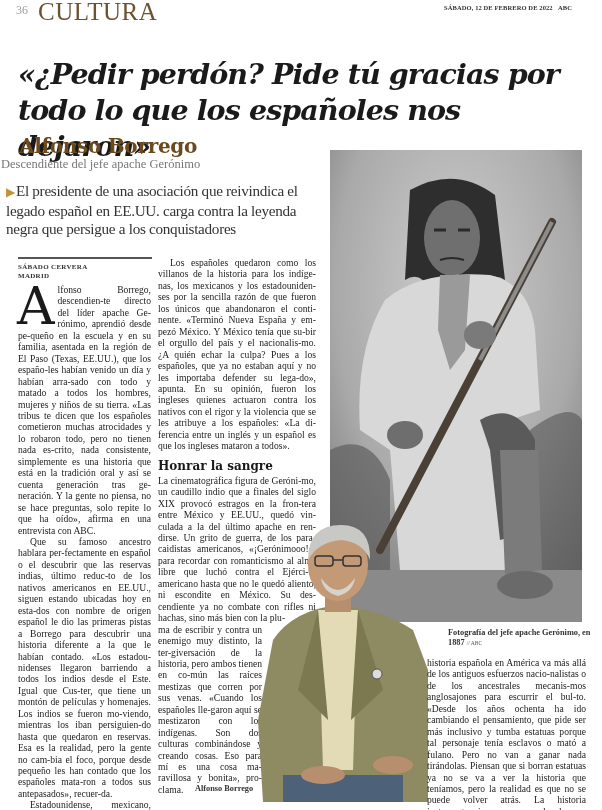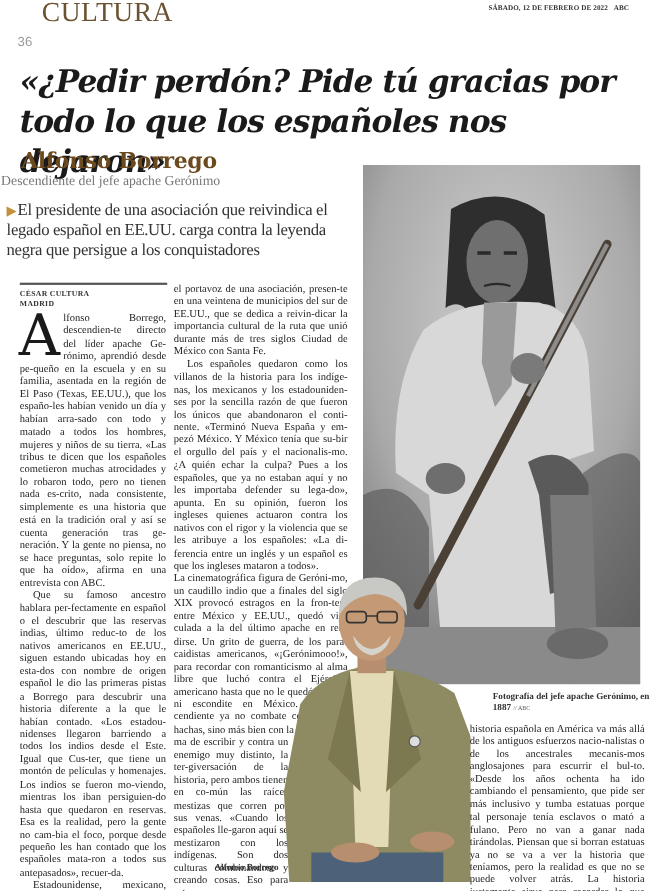--- a/index.html
+++ b/index.html
@@ -1,18 +1,18 @@
 <!DOCTYPE html>
 <html><head>
 <meta charset="utf-8">
 <style>
   html, body { margin:0; padding:0; background:#ffffff; }
   body { width:602px; height:810px; position:relative; overflow:hidden; font-family:"DejaVu Serif", serif; color:#1a1a1a; }
 
-  .header-num { position:absolute; left:16px; top:3px; font-family:Liberation Sans, sans-serif; font-size:12px; color:#9a9a9a;margin-top:28px; }
+  .header-num { position:absolute; left:16px; top:3px; font-family:Liberation Serif, serif; font-size:12px; color:#9a9a9a; }
   .header-section { position:absolute; left:38px; top:-2px; font-family:"Liberation Serif", serif; font-size:25px; color:#6b5331; letter-spacing:0.5px; }
   .header-date { position:absolute; left:444px; top:4px; font-family:"Liberation Serif", serif; font-size:6.5px; color:#333; font-weight:bold; letter-spacing:0.1px; }
 
   .headline { position:absolute; left:18px; top:56px; width:580px; font-family:"DejaVu Serif", serif; font-style:italic; font-weight:bold; font-size:28.5px; line-height:36px; color:#1a1a1a; letter-spacing:-0.9px; }
 
   .name { position:absolute; left:19px; top:134px; font-family:"DejaVu Serif", serif; font-weight:bold; font-size:20px; color:#6b4a1f; letter-spacing:-0.3px; }
   .subtitle { position:absolute; left:1px; top:157px; font-family:"Liberation Serif", serif; font-size:12.5px; color:#777; }
 
   .deck { position:absolute; left:6px; top:182px; width:300px; font-family:Liberation Serif, serif; font-size:15.2px; line-height:18.5px; color:#333; letter-spacing:-0.3px; }
   .deck .tri { color:#c4913b; font-size:12px; margin-right:1px; }
@@ -55,21 +55,21 @@
 
 <div class="name">Alfonso Borrego</div>
 <div class="subtitle">Descendiente del jefe apache Gerónimo</div>
 
 <div class="deck">
   <span class="tri">▶</span><span class="deck-body">El presidente de una asociación que reivindica el legado español en EE.UU. carga contra la leyenda negra que persigue a los conquistadores</span>
 </div>
 
 <div class="rule"></div>
 <div class="byline">
-  <div>CÉSAR CULTURA</div>
+  <div>SÁBADO CERVERA</div>
   <div>MADRID</div>
 </div>
 
 <div class="col col1">
   <p class="first"><span class="dropcap">A</span><span>lfonso Borrego, descendien-te directo del líder apache Ge-rónimo, aprendió desde pe-queño en la escuela y en su familia, asentada en la región de El Paso (Texas, EE.UU.), que los españo-les habían venido un día y habían arra-sado con todo y matado a todos los hombres, mujeres y niños de su tierra. «Las tribus te dicen que los españoles cometieron muchas atrocidades y lo robaron todo, pero no tienen nada es-crito, nada consistente, simplemente es una historia que está en la tradición oral y así se cuenta generación tras ge-neración. Y la gente no piensa, no se hace preguntas, solo repite lo que ha oído», afirma en una entrevista con ABC.</span></p>
   <p>Que su famoso ancestro hablara per-fectamente en español o el descubrir que las reservas indias, último reduc-to de los nativos americanos en EE.UU., siguen estando ubicadas hoy en esta-dos con nombre de origen español le dio las primeras pistas a Borrego para descubrir una historia diferente a la que le habían contado. «Los estadou-nidenses llegaron barriendo a todos los indios desde el Este. Igual que Cus-ter, que tiene un montón de películas y homenajes. Los indios se fueron mo-viendo, mientras los iban persiguien-do hasta que quedaron en reservas. Esa es la realidad, pero la gente no cam-bia el foco, porque desde pequeño les han contado que los españoles mata-ron a todos sus antepasados», recuer-da.</p>
   <p>Estadounidense, mexicano, apache, hispano, hombre de frontera, mesti-zo... Escuchar la voz de Alfonso Borre-go, presidente de la Asociación Cultu-ral Heritage Society del Camino Real de Tierra Adentro, resulta muy nece-sario en medio de la ofensiva total ini-ciada en Norteamérica contra las es-tatuas, los símbolos y el legado espa-ñol. «Ahora hay gente aquí hablando de que los españoles deben pedir per-dón. ¿Pero de qué estás hablando? Pide tú gracias porque te dejaron todos los edificios, la lengua, la tecnología, ali-mentos y animales que en América no se conocían, todo hecho», considera</p>
 </div>
 
 <div class="photo-geronimo" title="Black and white photograph of Geronimo kneeling with a rifle">
@@ -103,22 +103,22 @@
 
     <line x1="222" y1="72" x2="50" y2="400" stroke="#4a4036" stroke-width="8" stroke-linecap="round"></line>
     <line x1="222" y1="72" x2="150" y2="210" stroke="#8c8c8c" stroke-width="4"></line>
 
     <ellipse cx="150" cy="185" rx="16" ry="14" fill="#7a7a7a"></ellipse>
     <ellipse cx="75" cy="285" rx="18" ry="14" fill="#6e6e6e"></ellipse>
   </svg>
 </div>
 
 <div class="col col2">
-  <p class="first">el portavoz de una asociación, presen-te en una veintena de municipios del sur de EE.UU., que se dedica a reivin-dicar la importancia cultural de la ruta que unió durante más de tres siglos Ciudad de México con Santa Fe.</p>
   <p>Los españoles quedaron como los villanos de la historia para los indíge-nas, los mexicanos y los estadouniden-ses por la sencilla razón de que fueron los únicos que abandonaron el conti-nente. «Terminó Nueva España y em-pezó México. Y México tenía que su-bir el orgullo del país y el nacionalis-mo. ¿A quién echar la culpa? Pues a los españoles, que ya no estaban aquí y no les importaba defender su lega-do», apunta. En su opinión, fueron los ingleses quienes actuaron contra los nativos con el rigor y la violencia que se les atribuye a los españoles: «La di-ferencia entre un inglés y un español es que los ingleses mataron a todos».</p>
+  <div class="subhead">Honrar la sangre</div>
   <p class="first">La cinematográfica figura de Geróni-mo, un caudillo indio que a finales del siglo XIX provocó estragos en la fron-tera entre México y EE.UU., quedó vin-culada a la del último apache en ren-dirse. Un grito de guerra, de los para-caidistas americanos, «¡Gerónimooo!», para recordar con romanticismo al alma libre que luchó contra el Ejérci-to americano hasta que no le quedó aliento, ni escondite en México. Su des-cendiente ya no combate con rifles ni hachas, sino más bien con la plu-</p>
   <p class="first narrow">ma de escribir y contra un enemigo muy distinto, la ter-giversación de la historia, pero ambos tienen en co-mún las raíces mestizas que corren por sus venas. «Cuando los españoles lle-garon aquí se mestizaron con los indígenas. Son dos culturas combinándose y creando cosas. Eso para mí es una cosa ma-ravillosa y bonita», pro-clama.</p>
 
 </div>
 
 <div class="photo-borrego" title="Color photograph of Alfonso Borrego seated, wearing an olive jacket and glasses">
   <svg width="175" height="282" viewBox="0 0 175 282">
 
     <path d="M20 120 Q40 90 85 85 Q130 90 160 110 L175 150 L175 282 L10 282 L5 200 Z" fill="#8e8a62"></path>
 

